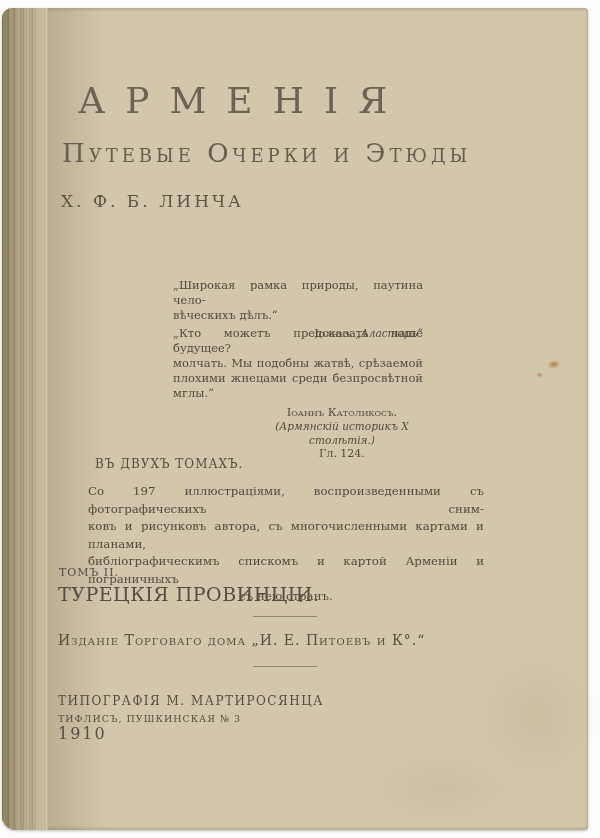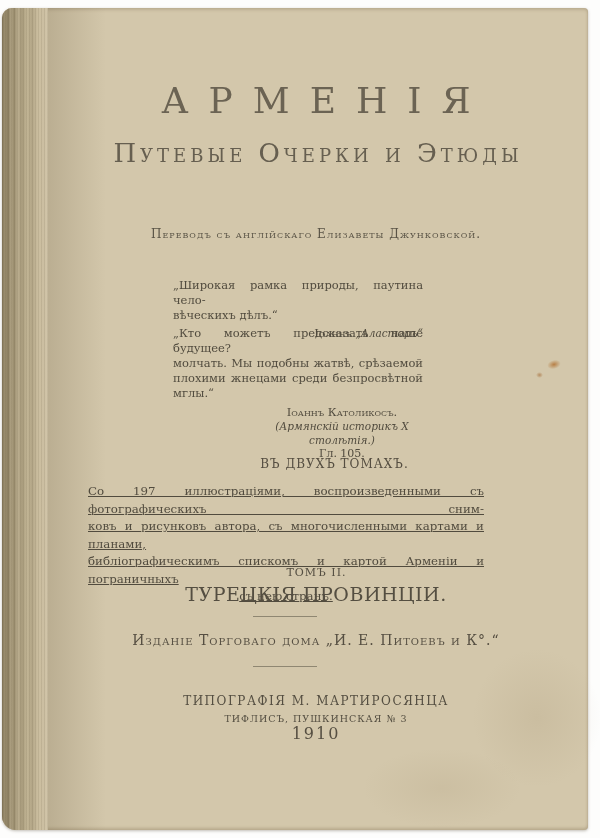--- a/index.html
+++ b/index.html
@@ -29,21 +29,21 @@
       linear-gradient(90deg,
         #84775a 0px,#9c8f70 3px,#8b7e60 6px,#b0a384 9px,#998c6d 12px,
         #bbae8f 16px,#a89b7c 20px,#c2b595 25px,#b3a687 30px,#cbbe9f 36px,
         #ccbfa2 42px,#d3c7ab 46px);
   }
   .gutter-shadow{
     position:absolute; left:46px; top:0; bottom:0; width:58px;
     background:linear-gradient(90deg, rgba(90,75,45,0.20), rgba(90,75,45,0));
   }
   
-  .tb{position:absolute; left:56px; right:14px; text-align:center; color:#544e41;}
+  .tb{position:absolute; left:56px; right:14px; color:#544e41;}
   .title{
     top:72px; font-size:36px; letter-spacing:20px; text-indent:20px;
     color:#6b6353; font-weight:400;
   }
   .subtitle{
     top:130px; font-size:26px; letter-spacing:4px; text-indent:4px;
     font-variant:small-caps; color:#665f50;
   }
   .author{top:183px; font-size:17px; letter-spacing:3px; text-indent:3px; color:#5d5647;}
   .translator{top:219px; font-size:12px; letter-spacing:1px; font-variant:small-caps; color:#5a5446;}
@@ -57,21 +57,21 @@
   .ep-attr-name{font-variant:small-caps; font-size:11.5px;}
   .ep-attr-work{font-style:italic; font-size:10.5px;}
   .ep2-attr-block{margin-top:4px; margin-left:88px; width:162px; text-align:center;}
   .ep2-attr{font-variant:small-caps; font-size:11.5px; line-height:14px;}
   .ep2-note{font-style:italic; font-size:10.5px; line-height:14px;}
   .ep2-chap{font-size:11px; line-height:14px;}
 
   .volumes-note{top:449px; font-size:12px; letter-spacing:1px; text-indent:1px; color:#55 4e41; color:#554e41;padding-left:36px;}
   .description{position:absolute; left:86px; width:396px; top:475px;
     font-size:11.8px; line-height:17.5px; color:#514b3e;}
-  .desc-line{text-align:justify; text-align-last:justify;text-decoration:underline;}
+  .desc-line{text-align:justify; text-align-last:justify;}
   .desc-line.last{text-align:right; text-align-last:center;}
 
   .volume{top:558px; font-size:11px; letter-spacing:1px; text-indent:1px;}
   .volume-title{top:575px; font-size:19px; letter-spacing:0.5px;}
   .rule{position:absolute; left:251px; width:64px; height:0; border-top:1px solid #8f8772;}
   .rule1{top:608px;}
   .rule2{top:658px;}
   .publisher{top:624px; font-size:14px; letter-spacing:1px; font-variant:small-caps; color:#564f42;}
 
   .imprint-printer{top:686px; font-size:12px; letter-spacing:1.5px;}
@@ -92,40 +92,40 @@
 </head>
 <body>
 
 <div class="photo">
   <div class="book">
     <div class="spine"></div>
     <div class="gutter-shadow"></div>
 
     <div class="tb title">АРМЕНІЯ</div>
     <div class="tb subtitle">Путевые Очерки и Этюды</div>
-    <div class="tb translator">Переводъ съ англійскаго Елизаветы Джунковской.</div>
+    <div class="tb author">Х. Ф. Б. ЛИНЧА</div>
 
     <div class="epigraph ep1">
       <div class="ep-line">„Широкая рамка природы, паутина чело-</div>
       <div class="ep-line last">вѣческихъ дѣлъ.“</div>
       <div class="ep1-attr">
         <span class="ep-attr-name">Іоаннъ</span>
         <span class="ep-attr-work">„Аласторъ“</span>
       </div>
     </div>
 
     <div class="epigraph ep2">
       <div class="ep-line">„Кто можетъ предсказать наше будущее?</div>
       <div class="ep-line">молчать. Мы подобны жатвѣ, срѣзаемой</div>
       <div class="ep-line">плохими жнецами среди безпросвѣтной</div>
       <div class="ep-line last">мглы.“</div>
       <div class="ep2-attr-block">
         <div class="ep2-attr">Іоаннъ Католикосъ.</div>
         <div class="ep2-note">(Армянскій историкъ X столѣтія.)</div>
-        <div class="ep2-chap">Гл. 105.</div>
+        <div class="ep2-chap">Гл. 124.</div>
       </div>
     </div>
 
     <div class="tb volumes-note">ВЪ ДВУХЪ ТОМАХЪ.</div>
 
     <div class="description">
       <div class="desc-line">Со 197 иллюстраціями, воспроизведенными съ фотографическихъ сним-</div>
       <div class="desc-line">ковъ и рисунковъ автора, съ многочисленными картами и планами,</div>
       <div class="desc-line">библіографическимъ спискомъ и картой Арменіи и пограничныхъ</div>
       <div class="desc-line last">съ нею странъ.</div>

